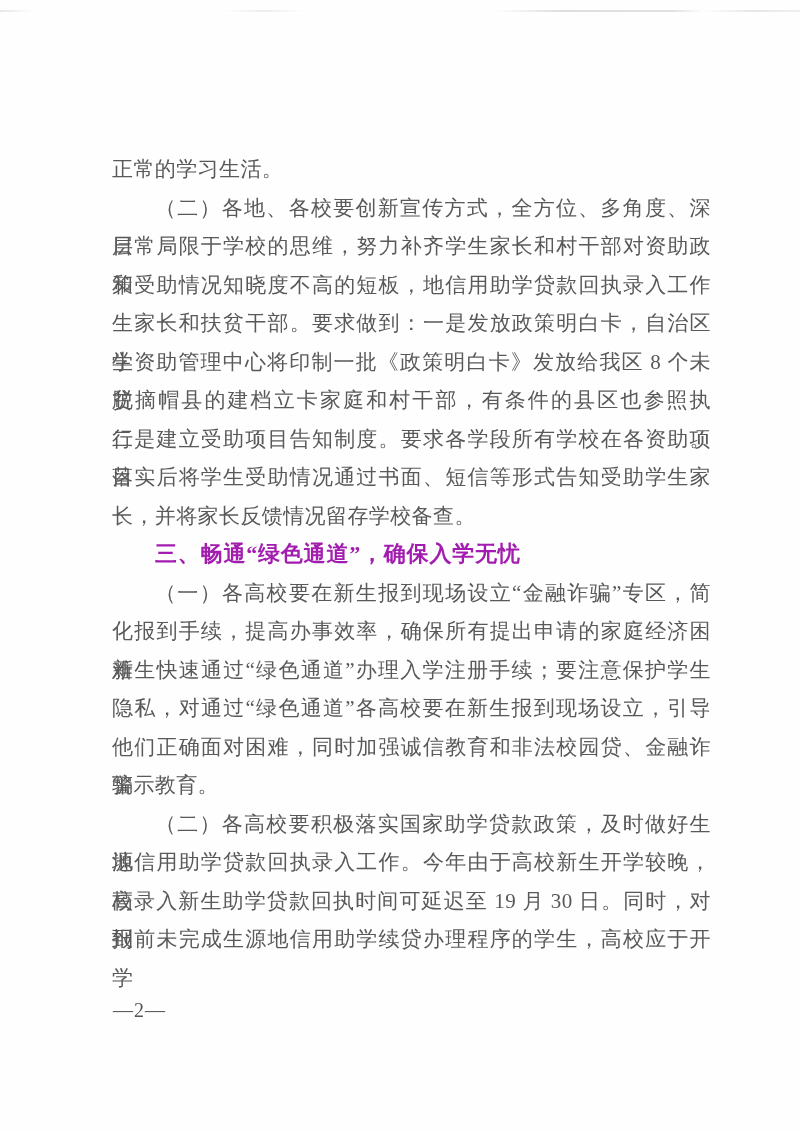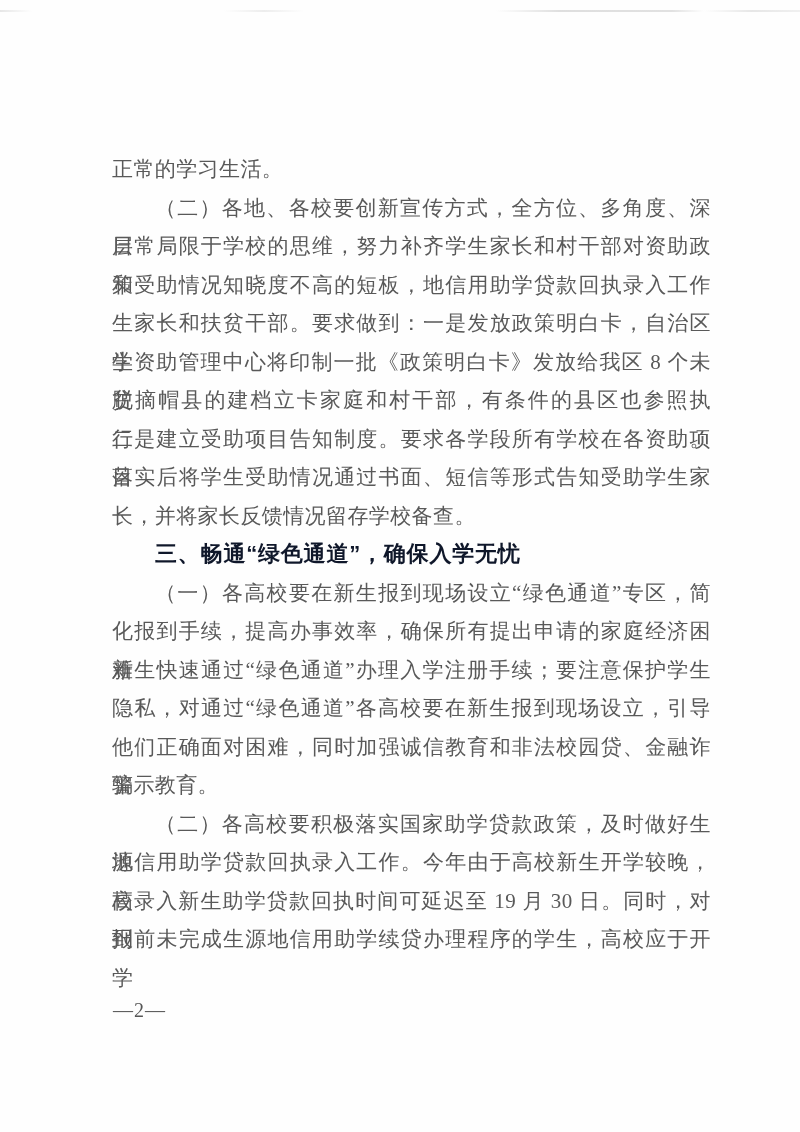--- a/index.html
+++ b/index.html
@@ -51,24 +51,24 @@
   .line.fill {
     white-space: normal;
     text-align: justify;
     text-align-last: justify;
     text-justify: inter-character;
   }
   .line.indent {
     text-indent: 43px;
   }
   .line.heading {
-    font-family: Liberation Sans, sans-serif;
+    font-family: Liberation Serif, serif;
     font-weight: bold;
     font-size: 22px;
-    color: #0f172a;
+    color: #a21caf;
     letter-spacing: 0.8px;
   }
   .page-number {
     position: absolute;
     left: 113px;
     top: 997px;
     height: 26px;
     line-height: 26px;
     font-size: 20px;
     color: #565656;
@@ -86,21 +86,21 @@
       <div class="line body fill indent">（二）各地、各校要创新宣传方式，全方位、多角度、深层</div>
       <div class="line body fill">日常局限于学校的思维，努力补齐学生家长和村干部对资助政策</div>
       <div class="line body fill">和受助情况知晓度不高的短板，地信用助学贷款回执录入工作</div>
       <div class="line body fill">生家长和扶贫干部。要求做到：一是发放政策明白卡，自治区学</div>
       <div class="line body fill">生资助管理中心将印制一批《政策明白卡》发放给我区 8 个未脱</div>
       <div class="line body fill">贫摘帽县的建档立卡家庭和村干部，有条件的县区也参照执行。</div>
       <div class="line body fill">二是建立受助项目告知制度。要求各学段所有学校在各资助项目</div>
       <div class="line body fill">落实后将学生受助情况通过书面、短信等形式告知受助学生家</div>
       <div class="line body">长，并将家长反馈情况留存学校备查。</div>
       <div class="line heading indent">三、畅通“绿色通道”，确保入学无忧</div>
-      <div class="line body fill indent">（一）各高校要在新生报到现场设立“绿色通道”专区，简</div>
+      <div class="line body fill indent">（一）各高校要在新生报到现场设立“金融诈骗”专区，简</div>
       <div class="line body fill">化报到手续，提高办事效率，确保所有提出申请的家庭经济困难</div>
       <div class="line body fill">新生快速通过“绿色通道”办理入学注册手续；要注意保护学生</div>
       <div class="line body fill">隐私，对通过“绿色通道”各高校要在新生报到现场设立，引导</div>
       <div class="line body fill">他们正确面对困难，同时加强诚信教育和非法校园贷、金融诈骗</div>
       <div class="line body">警示教育。</div>
       <div class="line body fill indent">（二）各高校要积极落实国家助学贷款政策，及时做好生源</div>
       <div class="line body fill">地信用助学贷款回执录入工作。今年由于高校新生开学较晚，高</div>
       <div class="line body fill">校录入新生助学贷款回执时间可延迟至 19 月 30 日。同时，对报</div>
       <div class="line body fill">到前未完成生源地信用助学续贷办理程序的学生，高校应于开学</div>
     </div>

